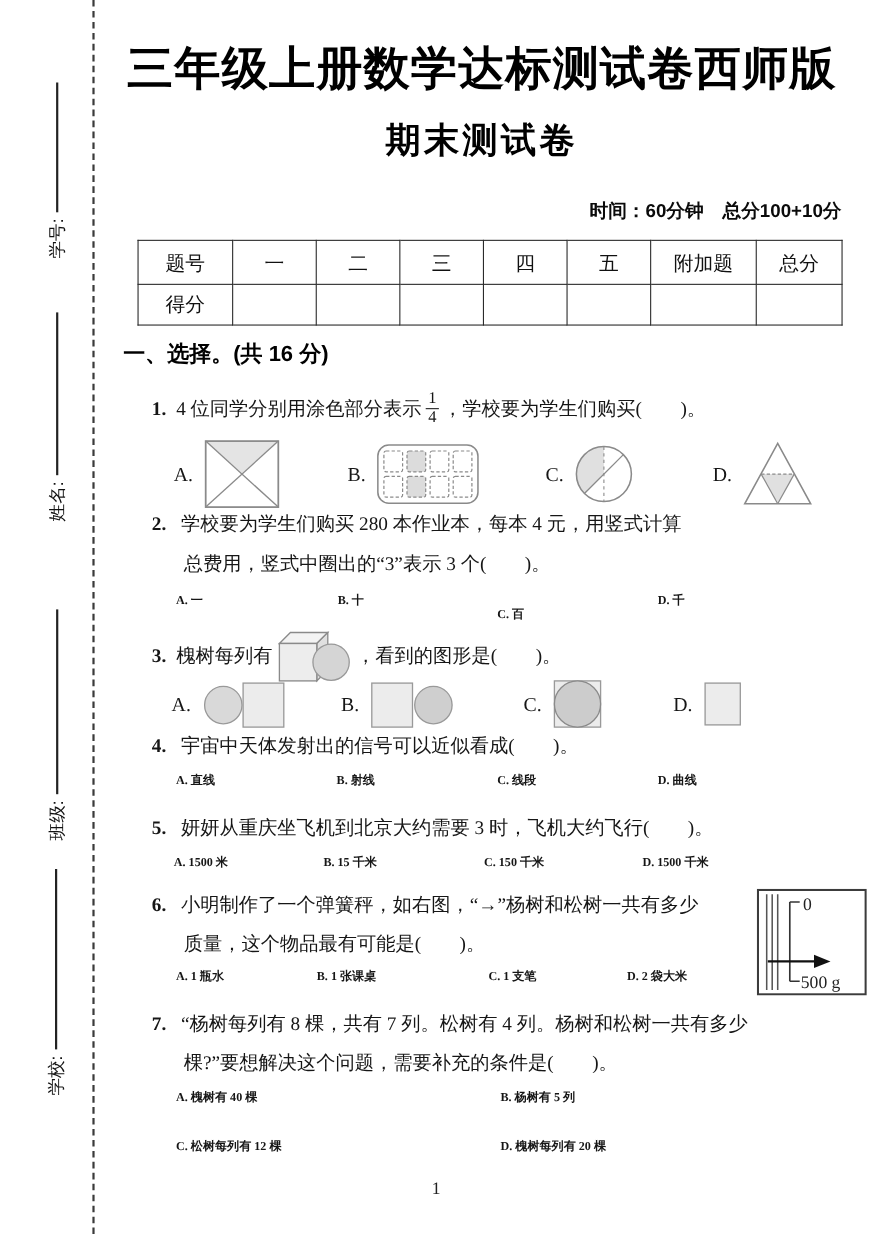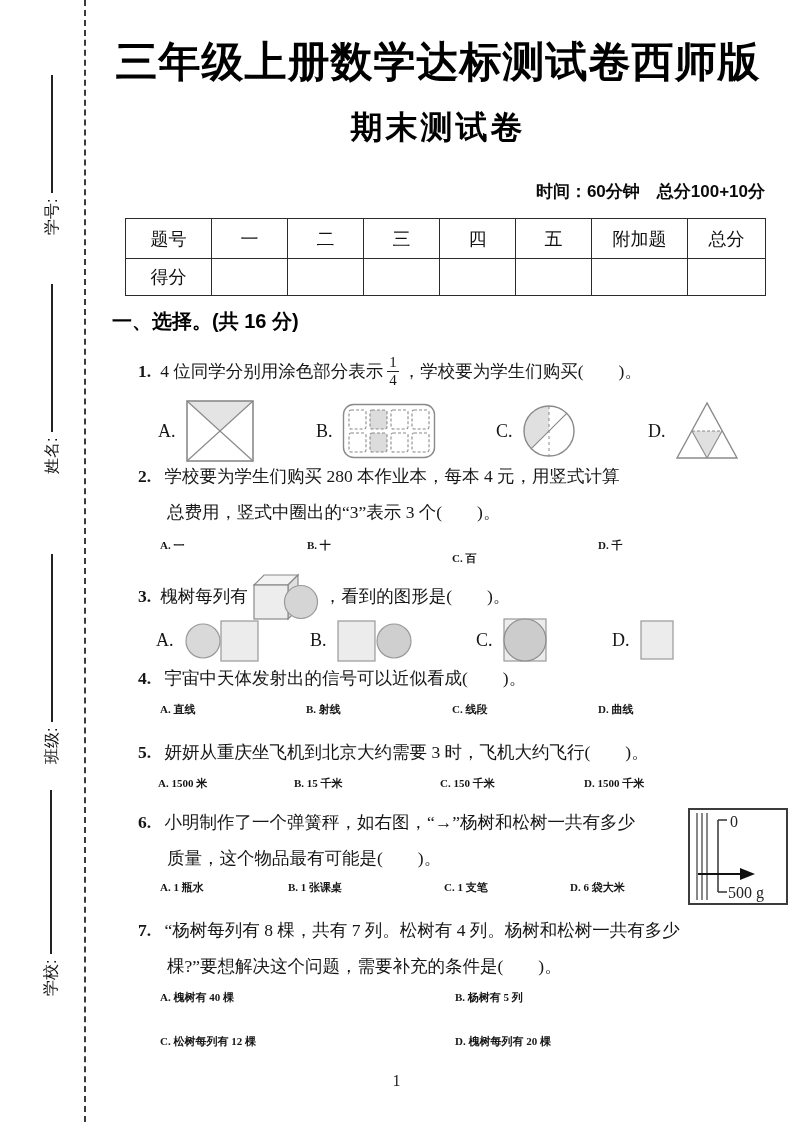--- a/index.html
+++ b/index.html
@@ -231,21 +231,21 @@
   <div class="opt" style="left:584px;top:776px;">D. 1500 千米</div>
 
   <div class="qline q" style="left:138px;top:810px;">
     <span class="qnum">6.</span>
     <span>小明制作了一个弹簧秤，如右图，“→”杨树和松树一共有多少</span>
   </div>
   <div class="qline q" style="left:167px;top:846px;">质量，这个物品最有可能是(　　)。</div>
   <div class="opt" style="left:160px;top:880px;">A. 1 瓶水</div>
   <div class="opt" style="left:288px;top:880px;">B. 1 张课桌</div>
   <div class="opt" style="left:444px;top:880px;">C. 1 支笔</div>
-  <div class="opt" style="left:570px;top:880px;">D. 6 袋大米</div>
+  <div class="opt" style="left:570px;top:880px;">D. 2 袋大米</div>
 
   <div style="position:absolute;left:688px;top:808px;">
     <svg width="100" height="97" viewBox="0 0 100 97">
       <rect x="1" y="1" width="98" height="95" fill="#ffffff" stroke="#3c3c3c" stroke-width="2"></rect>
       <line x1="9" y1="5" x2="9" y2="92" stroke="#555555" stroke-width="1.4"></line>
       <line x1="14" y1="5" x2="14" y2="92" stroke="#555555" stroke-width="1.4"></line>
       <line x1="19" y1="5" x2="19" y2="92" stroke="#555555" stroke-width="1.4"></line>
       <line x1="30" y1="12" x2="30" y2="84" stroke="#333333" stroke-width="1.5"></line>
       <line x1="30" y1="12" x2="39" y2="12" stroke="#333333" stroke-width="1.5"></line>
       <line x1="30" y1="84" x2="39" y2="84" stroke="#333333" stroke-width="1.5"></line>

